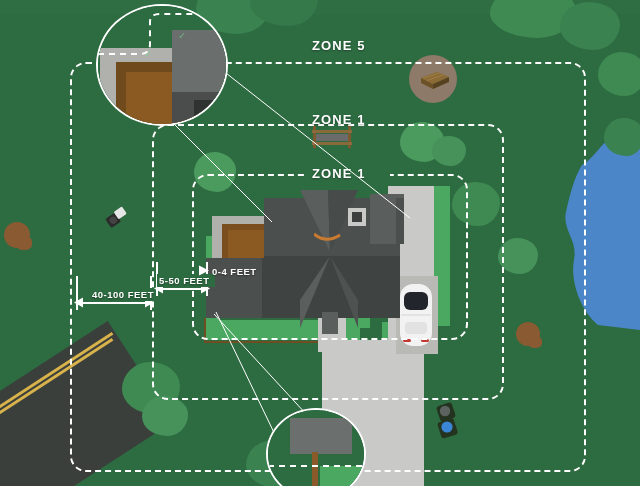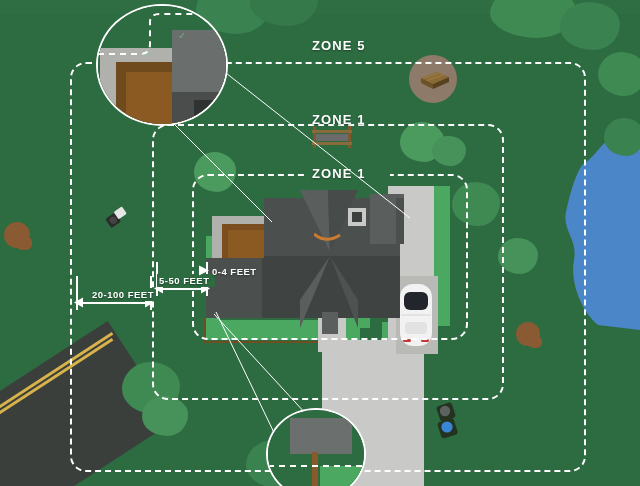--- a/index.html
+++ b/index.html
@@ -179,21 +179,21 @@
   <div class="abs mtick" style="left:76px;top:276px;height:34px;"></div>
   <div class="abs mtick" style="left:150px;top:276px;height:34px;"></div>
   <div class="abs mline" style="left:76px;top:302px;width:76px;"></div>
   <svg class="abs" style="left:74px;top:297px;" width="10" height="11">
       <polygon points="0,5.5 9,0.5 9,10.5" fill="#fff"></polygon>
     </svg>
   <svg class="abs" style="left:144px;top:297px;" width="10" height="11">
       <polygon points="10,5.5 1,0.5 1,10.5" fill="#fff"></polygon>
     </svg>
   <div class="abs" style="left:88px;top:288px;width:72px;height:13px;background:#2d6b41;"></div>
-  <div class="abs mlabel" style="left:92px;top:289px;">20-100 FEET</div>
+  <div class="abs mlabel" style="left:92px;top:289px;">40-100 FEET</div>
 
   <div class="abs mtick" style="left:156px;top:262px;height:34px;"></div>
   <div class="abs mtick" style="left:206px;top:262px;height:34px;"></div>
   <div class="abs mline" style="left:156px;top:288px;width:52px;"></div>
   <svg class="abs" style="left:154px;top:283px;" width="10" height="11">
       <polygon points="0,5.5 9,0.5 9,10.5" fill="#fff"></polygon>
     </svg>
   <svg class="abs" style="left:200px;top:283px;" width="10" height="11">
       <polygon points="10,5.5 1,0.5 1,10.5" fill="#fff"></polygon>
     </svg>

